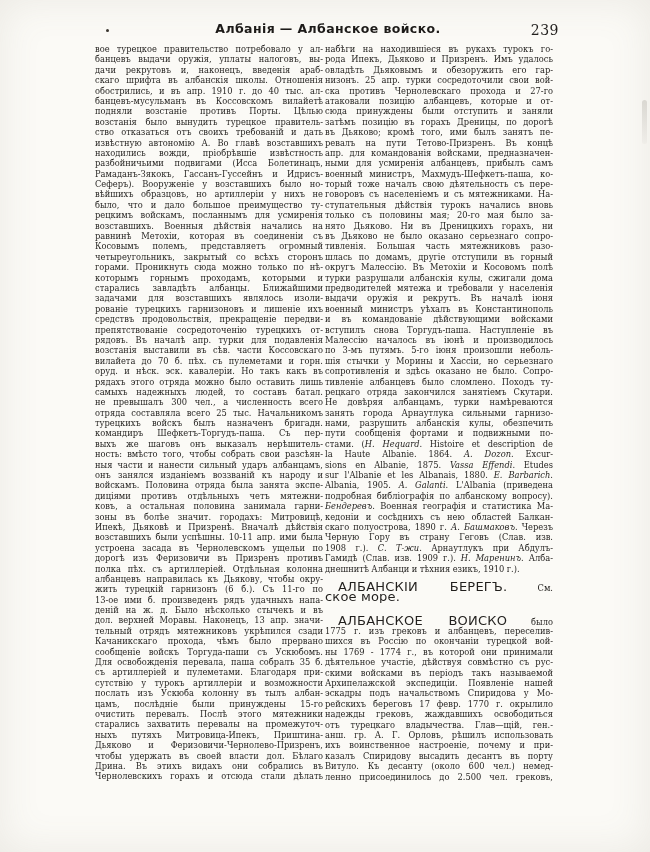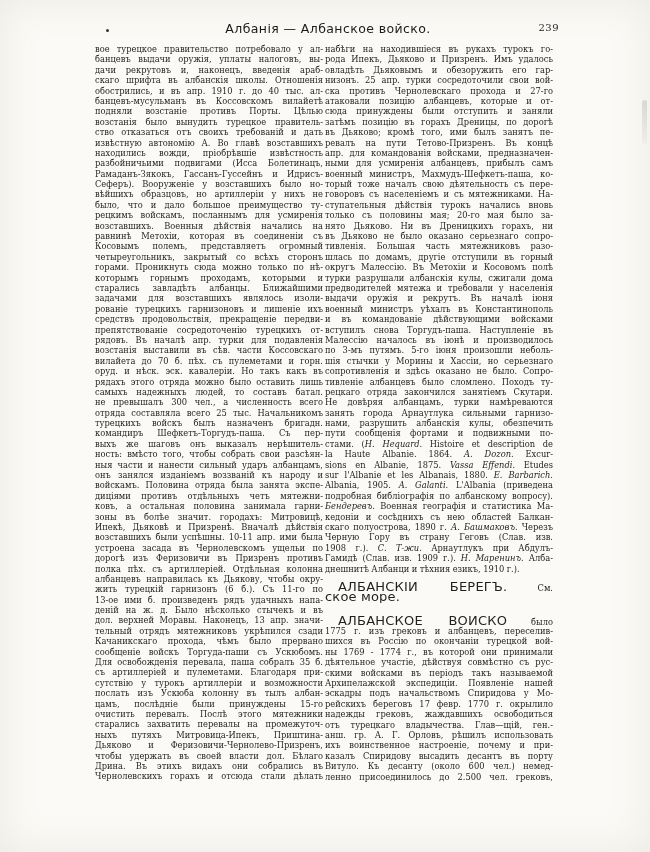--- a/index.html
+++ b/index.html
@@ -14,26 +14,26 @@
   .page {
     position: absolute; inset: 0;
     box-shadow: inset 0 0 40px rgba(120,115,100,0.12);
   }
   .header-row {
     position: absolute; top: 21px; left: 95px; width: 466px; height: 16px;
   }
   .page-title {
     position: absolute; left: 0; right: 0; text-align: center;
     font-family: "DejaVu Sans", "Liberation Sans", sans-serif;
-    font-weight: 400; font-size: 12.5px; letter-spacing: 0.4px;
+    font-weight: 700; font-size: 12.5px; letter-spacing: 0.4px;
     color: #1d1b19; white-space: nowrap;
   }
   .page-number {
     position: absolute; right: 2px; top: 1px;
-    font-size: 10px; letter-spacing: 0.5px;
+    font-size: 14px; letter-spacing: 0.5px;
   }
   .columns {
     position: absolute; left: 95px; top: 44px; width: 466px;
     display: flex; gap: 2px;
   }
   .col { width: 228px; }
   .line {
     font-size: 8.3px;
     line-height: 10.4px;
     height: 10.4px;

